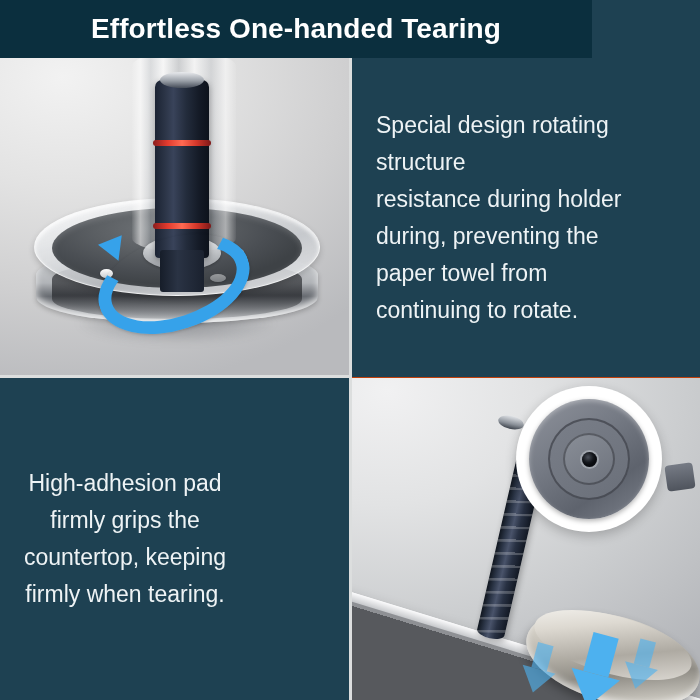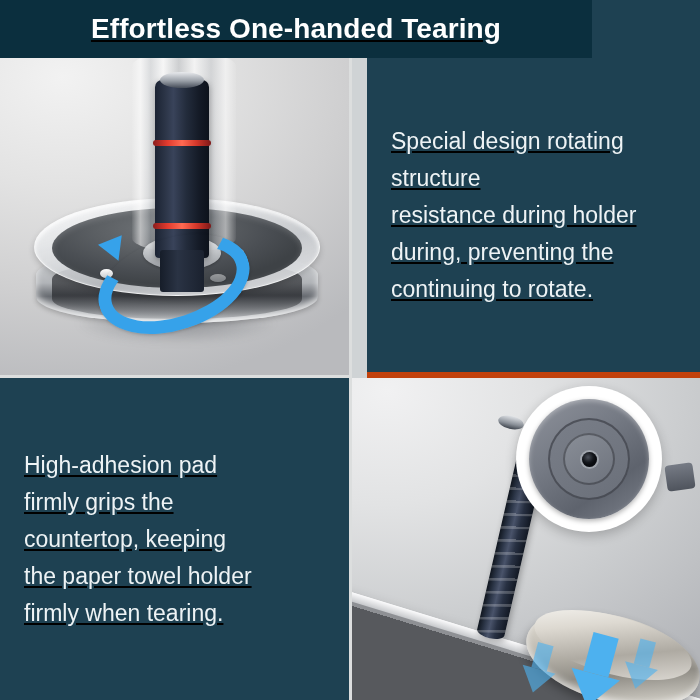--- a/index.html
+++ b/index.html
@@ -5,21 +5,21 @@
 <style>
   * { margin:0; padding:0; box-sizing:border-box; }
   html,body{
     width:700px; height:700px; overflow:hidden;
     font-family:"Liberation Sans", sans-serif;
     background:#1e4152;
   }
   .page{
     position:relative; width:592px; height:700px;
     background:#1e4152;
-    display:flex; flex-direction:column;text-decoration:underline;
+    display:flex; flex-direction:column;
   }
 
   
   .header{
     height:58px; flex:0 0 58px;
     background:#0b2f3e;
     display:flex; align-items:center; justify-content:center;
   }
   .header-title{
     color:#ffffff;
@@ -36,22 +36,22 @@
     display:grid;
     grid-template-columns:352px 348px;
     grid-template-rows:320px 322px;
     background:#cfd3d5;
     gap:0;
   }
   .cell{ position:relative; overflow:hidden; }
 
   
   .cell.q1{ border-right:3px solid #dcdede; border-bottom:3px solid #dcdede; }
-  .cell.q2{ border-bottom:6px solid #c2410c;margin-left:15px; }
-  .cell.q3{ border-right:3px solid #dcdede; }
+  .cell.q2{ border-bottom:1px solid #c2410c; }
+  .cell.q3{ border-right:3px solid #dcdede;text-align:center; }
 
   
   .textpanel{
     background:#1e4152;
     height:100%;
     display:flex; align-items:center;
     padding:0 22px 0 24px;
   }
   .panel-copy{
     color:#eef3f5;
@@ -315,32 +315,32 @@
       </div>
     </div>
 
     <div class="cell q2">
       <div class="textpanel">
         <div class="panel-copy">
           <span class="ln">Special design rotating</span>
           <span class="ln">structure</span>
           <span class="ln">resistance during holder</span>
           <span class="ln">during, preventing the</span>
+          <span class="ln">paper towel from</span>
           <span class="ln">continuing to rotate.</span>
         </div>
       </div>
     </div>
 
     <div class="cell q3">
       <div class="textpanel">
         <div class="panel-copy">
           <span class="ln">High-adhesion pad</span>
           <span class="ln">firmly grips the</span>
           <span class="ln">countertop, keeping</span>
-          <span class="ln">the paper towel holder</span>
           <span class="ln">firmly when tearing.</span>
         </div>
       </div>
     </div>
 
     <div class="cell q4">
       <div class="photo2">
         <div class="p2-counter"></div>
         <div class="p2-counter-edge"></div>
         <div class="p2-pole">

